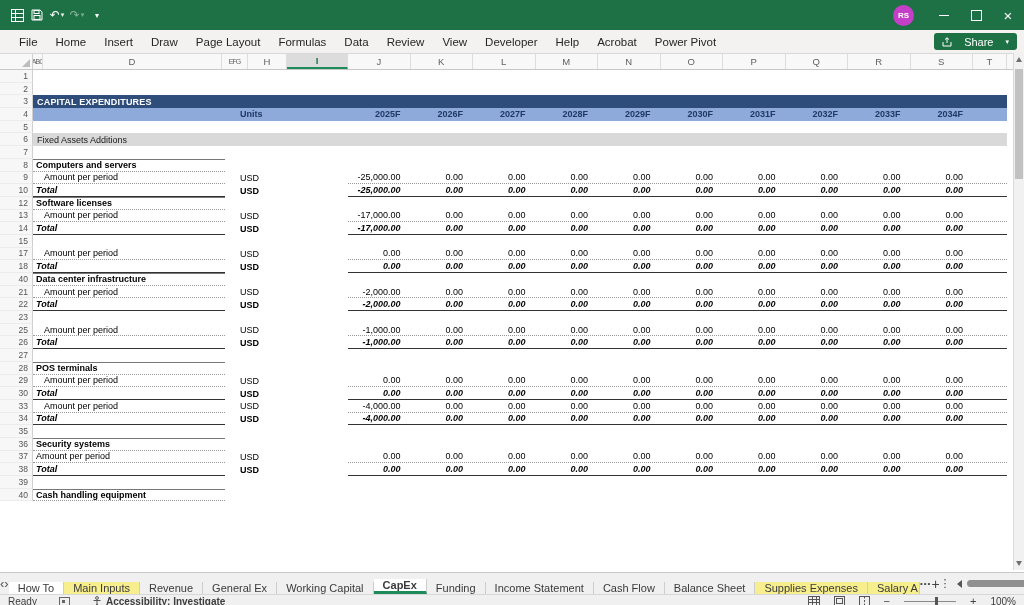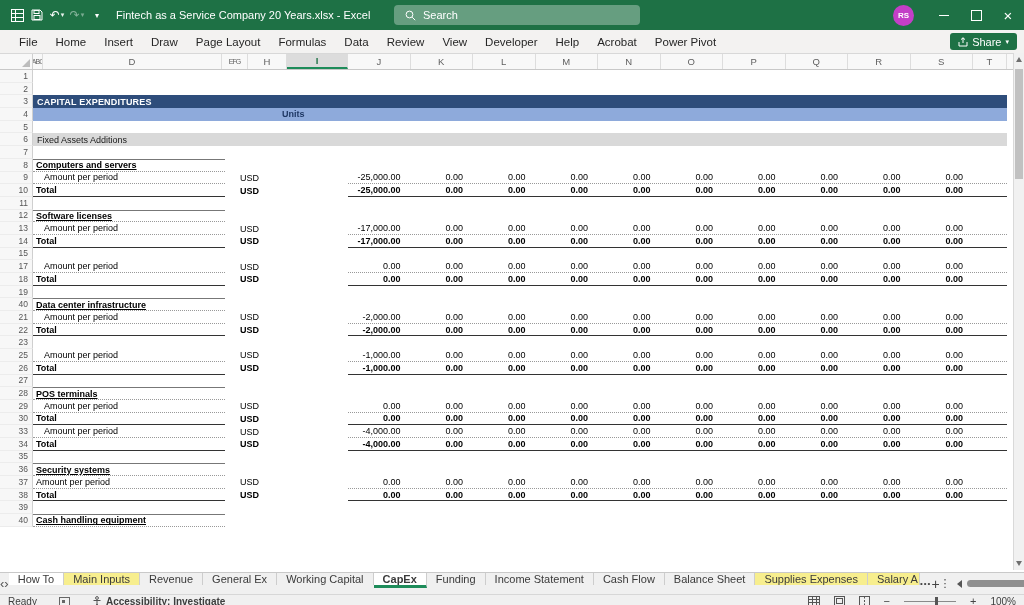--- a/index.html
+++ b/index.html
@@ -23,21 +23,21 @@
   .winbtn{width:32px;height:30px;display:flex;align-items:center;justify-content:center;}
   .minbar{width:10px;height:1px;background:#fff;}
   .maxbox{width:9px;height:9px;border:1px solid #fff;}
   .closex{font-size:15px;line-height:1;}
 
   
   .ribbonrow{flex:0 0 23px;background:#F3F2F1;border-bottom:1px solid #D8D8D8;display:flex;align-items:center;
              padding-left:10px;font-size:11.5px;color:#262626;}
   .rtab{padding:0 9px;line-height:22px;white-space:nowrap;}
   .share{margin-left:auto;margin-right:7px;background:#1E7145;color:#fff;border:none;border-radius:3px;
-         height:17px;padding:0 8px;font-size:11px;display:flex;align-items:center;gap:4px;
+         height:17px;padding:0 8px;font-size:11px;display:flex;align-items:center;gap:12px;
          font-family:inherit;}
   .share .caret{font-size:7px;}
 
   
   .colhead{flex:0 0 15px;display:flex;background:#F8F8F8;border-bottom:1px solid #C8C8C8;
            font-size:9.5px;color:#5f5f5f;width:1013px;box-sizing:border-box;}
   .ch{border-right:1px solid #DDDDDD;display:flex;align-items:center;justify-content:center;
       box-sizing:border-box;height:15px;overflow:hidden;white-space:nowrap;flex-shrink:0;}
   .ch.tiny{font-size:7px;letter-spacing:-1px;}
   .ch.sel{background:#DCDCDC;color:#1E7145;font-weight:bold;border-bottom:2px solid #1E8C5A;}
@@ -51,27 +51,27 @@
   .row{display:flex;height:12.7px;font-size:9px;color:#000;box-sizing:border-box;align-items:stretch;}
   .gut{flex:0 0 33px;background:#F7F7F7;border-right:1px solid #CFCFCF;border-bottom:1px solid #ECECEC;
        color:#555;font-size:8.5px;display:flex;align-items:center;justify-content:flex-end;
        padding-right:4px;box-sizing:border-box;}
   .lbl{flex:0 0 192px;display:flex;align-items:center;padding-left:3px;box-sizing:border-box;}
   .lbl.ind{padding-left:11px;}
   .units{flex:0 0 123px;display:flex;align-items:center;padding-left:15px;box-sizing:border-box;}
   .numswrap{flex:0 0 659px;display:flex;align-items:center;box-sizing:border-box;}
   .ncell{width:62.5px;text-align:right;padding-right:10px;box-sizing:border-box;flex-shrink:0;}
   .tstub{flex:0 0 34px;}
-  .secname{font-weight:bold;border-top:1px solid #777;border-bottom:1px dotted #999;text-decoration:underline;}
+  .secname{font-weight:bold;border-top:1px solid #777;border-bottom:1px dotted #999;}
   .dotted{border-bottom:1px dotted #999;}
-  .solidb{border-bottom:1px solid #333;}
+  .solidb{border-bottom:1px solid #333;font-style:italic;}
   .bold{font-weight:bold;}
   .band{display:flex;align-items:center;box-sizing:border-box;flex:0 0 974px;}
   .title-band{background:#2E4D7B;color:#fff;font-weight:bold;padding-left:4px;letter-spacing:.2px;}
-  .years-band{background:#8EAADB;color:#1F3864;font-weight:bold;padding-left:42px;}
+  .years-band{background:#8EAADB;color:#1F3864;font-weight:bold;}
   .years-band .units,.years-band .ncell{color:#1F3864;font-weight:bold;}
   .sub-band{background:#D9D9D9;color:#191919;padding-left:4px;}
 
   
   .vscroll{position:absolute;right:0;top:53px;width:11px;height:517px;background:#F1F1F1;
            border-left:1px solid #D9D9D9;box-sizing:border-box;}
   .vs-up{position:absolute;top:4px;left:2px;width:0;height:0;border-left:3.5px solid transparent;
          border-right:3.5px solid transparent;border-bottom:5px solid #6f6f6f;}
   .vs-dn{position:absolute;bottom:4px;left:2px;width:0;height:0;border-left:3.5px solid transparent;
          border-right:3.5px solid transparent;border-top:5px solid #6f6f6f;}
@@ -119,30 +119,20 @@
       <span class="tb-btn">
         <svg width="12" height="12" viewBox="0 0 12 12">
             <path d="M1 1 h8 l2 2 v8 h-10 z" fill="none" stroke="#fff"></path>
             <rect x="3" y="1.5" width="5" height="3" fill="none" stroke="#fff"></rect>
             <rect x="3" y="6.5" width="6" height="4" fill="none" stroke="#fff"></rect>
           </svg>
       </span>
       <span class="tb-btn">↶<i class="caret">▾</i></span>
       <span class="tb-btn dim">↷<i class="caret">▾</i></span>
       <span class="tb-btn" style="font-size:8px;">▾</span>
-    </div>
-    <div class="doc-title">Fintech as a Service Company 20 Years.xlsx  -  Excel</div>
-    <div class="searchbox">
-      <span style="display:flex;">
-        <svg width="11" height="11" viewBox="0 0 11 11">
-            <circle cx="4.5" cy="4.5" r="3.4" fill="none" stroke="#fff"></circle>
-            <line x1="7.2" y1="7.2" x2="10.2" y2="10.2" stroke="#fff"></line>
-          </svg>
-      </span>
-      <span>Search</span>
     </div>
     <div class="tb-right">
       <span class="avatar">RS</span>
       <span class="winbtn">
           <span class="minbar"></span>
         </span>
       <span class="winbtn">
           <span class="maxbox"></span>
         </span>
       <span class="winbtn closex">×</span>
@@ -209,20 +199,33 @@
         </div>
         <div class="row">
           <div class="gut">3</div>
           <div class="band title-band">CAPITAL EXPENDITURES</div>
         </div>
         <div class="row">
           <div class="gut">4</div>
           <div class="band years-band">
             <div class="lbl"></div>
             <div class="units">Units</div>
+            <div class="numswrap">
+              <div class="ncell">2025F</div>
+              <div class="ncell">2026F</div>
+              <div class="ncell">2027F</div>
+              <div class="ncell">2028F</div>
+              <div class="ncell">2029F</div>
+              <div class="ncell">2030F</div>
+              <div class="ncell">2031F</div>
+              <div class="ncell">2032F</div>
+              <div class="ncell">2033F</div>
+              <div class="ncell">2034F</div>
+              <div class="tstub"></div>
+            </div>
           </div>
         </div>
         <div class="row">
           <div class="gut">5</div>
         </div>
         <div class="row">
           <div class="gut">6</div>
           <div class="band sub-band">Fixed Assets Additions</div>
         </div>
         <div class="row">
@@ -262,23 +265,20 @@
             <div class="ncell bold">0.00</div>
             <div class="ncell bold">0.00</div>
             <div class="ncell bold">0.00</div>
             <div class="ncell bold">0.00</div>
             <div class="ncell bold">0.00</div>
             <div class="ncell bold">0.00</div>
             <div class="tstub"></div>
           </div>
         </div>
         <div class="row">
-          <div class="gut">11</div>
-        </div>
-        <div class="row">
           <div class="gut">12</div>
           <div class="lbl secname">Software licenses</div>
         </div>
         <div class="row">
           <div class="gut">13</div>
           <div class="lbl dotted ind">Amount per period</div>
           <div class="units">USD</div>
           <div class="numswrap dotted">
             <div class="ncell">-17,000.00</div>
             <div class="ncell">0.00</div>
@@ -342,23 +342,20 @@
             <div class="ncell bold">0.00</div>
             <div class="ncell bold">0.00</div>
             <div class="ncell bold">0.00</div>
             <div class="ncell bold">0.00</div>
             <div class="ncell bold">0.00</div>
             <div class="ncell bold">0.00</div>
             <div class="ncell bold">0.00</div>
             <div class="ncell bold">0.00</div>
             <div class="tstub"></div>
           </div>
-        </div>
-        <div class="row">
-          <div class="gut">19</div>
         </div>
         <div class="row">
           <div class="gut">40</div>
           <div class="lbl secname">Data center infrastructure</div>
         </div>
         <div class="row">
           <div class="gut">21</div>
           <div class="lbl dotted ind">Amount per period</div>
           <div class="units">USD</div>
           <div class="numswrap dotted">
@@ -566,21 +563,21 @@
 
   <div class="vscroll">
     <span class="vs-up"></span>
     <span class="vs-thumb"></span>
     <span class="vs-dn"></span>
   </div>
 
   <div class="tabbar">
     <span class="tnav">‹</span>
     <span class="tnav">›</span>
-    <div id="sheettabs" style="display:flex;align-items:flex-start;">
+    <div id="sheettabs" style="display:flex;align-items:flex-end;">
         <div class="stab white">How To</div>
         <div class="stab yellow">Main Inputs</div>
         <div class="stab">Revenue</div>
         <div class="stab">General Ex</div>
         <div class="stab">Working Capital</div>
         <div class="stab active">CapEx</div>
         <div class="stab">Funding</div>
         <div class="stab">Income Statement</div>
         <div class="stab">Cash Flow</div>
         <div class="stab">Balance Sheet</div>

